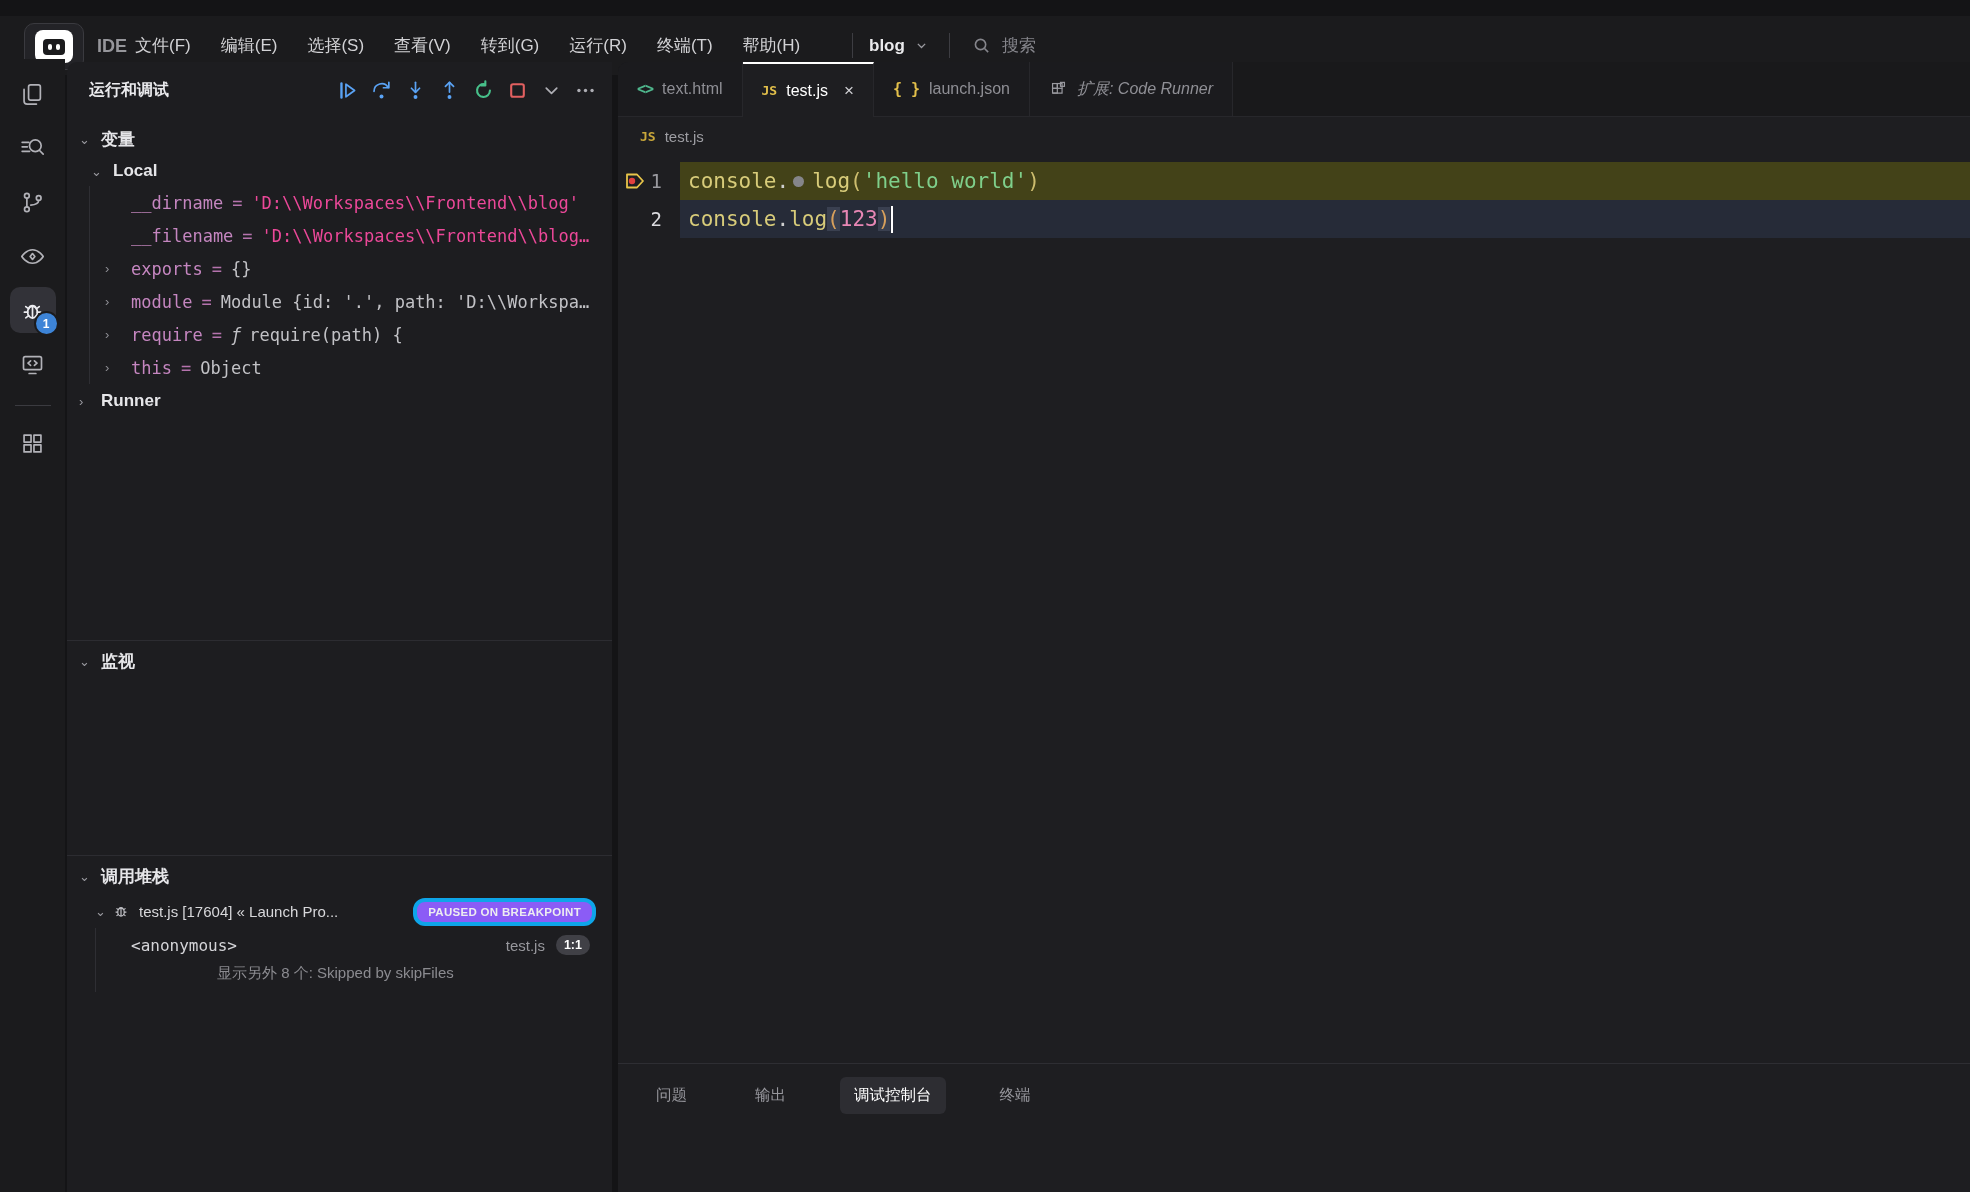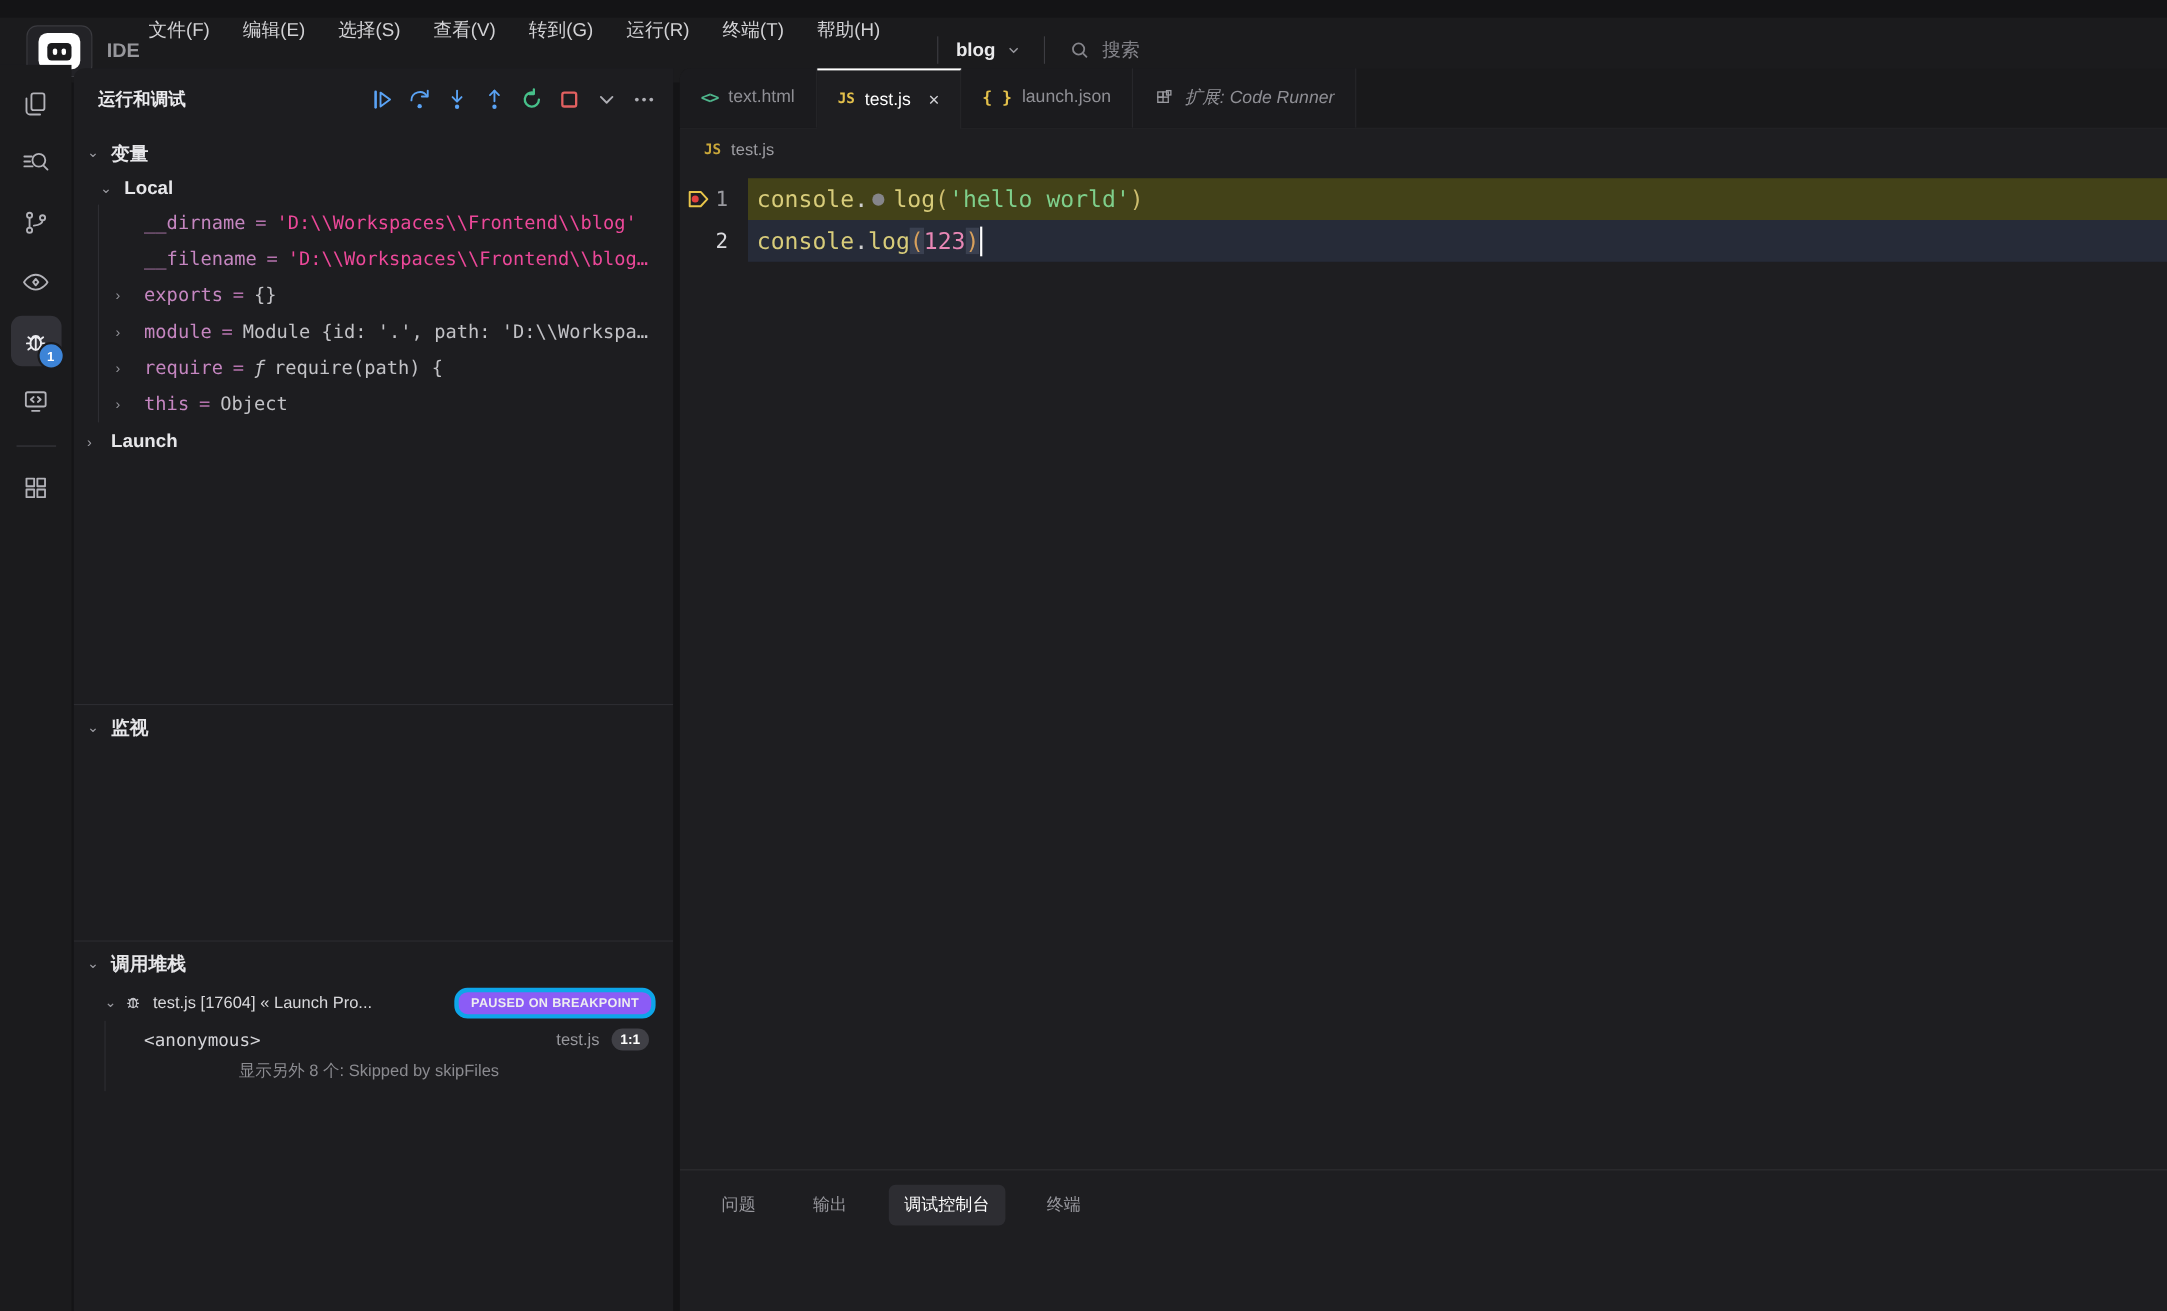--- a/index.html
+++ b/index.html
@@ -8,21 +8,21 @@
   svg{display:block;}
   
   .titlebar{position:absolute;left:0;top:16px;right:0;height:59px;background:#1b1b1d;}
   .logo-wrap{position:absolute;left:24px;top:7px;width:58px;height:45px;border:1px solid #3a3a3f;border-radius:10px;
              background:#232327;display:flex;align-items:center;justify-content:center;}
   .logo{width:38px;height:33px;background:#ffffff;border-radius:8px;display:flex;align-items:center;justify-content:center;}
   .logo-face{width:22px;height:16px;background:#1b1b1d;border-radius:4px;position:relative;}
   .logo-face::before,.logo-face::after{content:"";position:absolute;top:5px;width:4px;height:6px;border-radius:2px;background:#ffffff;}
   .logo-face::before{left:5px}.logo-face::after{right:5px}
   .logo-label{position:absolute;left:97px;top:20px;font-size:18px;font-weight:bold;color:#96969b;}
-  .menu-items{position:absolute;left:120px;top:0;height:59px;display:flex;align-items:flex-start;}
+  .menu-items{position:absolute;left:120px;top:0;height:59px;display:flex;align-items:center;}
   .menu-item{padding:0 15px;font-size:17px;color:#d2d2d5;cursor:default;}
   .tb-div{position:absolute;top:17px;width:1px;height:25px;background:#3d3d42;}
   .workspace{position:absolute;left:869px;top:0;height:59px;display:flex;align-items:center;gap:10px;}
   .workspace-name{font-size:17px;font-weight:bold;color:#eaeaec;}
   .search-box{position:absolute;left:972px;top:0;height:59px;display:flex;align-items:center;gap:11px;}
   .search-ph{font-size:17px;color:#85858b;}
   .chev{color:#9a9aa0;}
   
   .activitybar{position:absolute;left:0;top:59px;bottom:0;width:65px;background:#1b1b1d;
                display:flex;flex-direction:column;align-items:center;padding-top:12px;}
@@ -90,21 +90,21 @@
   .current .line-num{color:#dadade;}
   .gutter-icon{position:absolute;left:7px;top:9px;}
   .code-text{position:absolute;left:70px;display:flex;align-items:center;white-space:pre;}
   .tk-fn{color:#d8cc7a}.tk-pu{color:#cfcfcf}.tk-pa{color:#cdbd6e}
   .tk-st{color:#7fcf8b}.tk-nu{color:#e887b5}
   .tk-pab{color:#d8a05c;background:#3a4050;}
   .dot-ind{width:11px;height:11px;border-radius:50%;background:#85858a;margin:0 8px 0 4px;}
   .caret{width:2px;height:27px;background:#ffffff;margin-left:1px;}
   
   .panel-divider{position:absolute;left:0;right:0;top:1001px;height:1px;background:#2e2e33;}
-  .panel-tabs{position:absolute;left:24px;top:1012px;height:42px;display:flex;align-items:center;gap:24px;}
+  .panel-tabs{position:absolute;left:24px;top:1012px;height:42px;display:flex;align-items:center;gap:40px;}
   .panel-tab{font-size:15.5px;color:#97979d;padding:8px 14px;border-radius:6px;}
   .panel-tab.active{background:#2d2d32;color:#ffffff;}
   .console-line{position:absolute;left:42px;top:1072px;font-family:"DejaVu Sans Mono",monospace;
                 font-size:18.5px;color:#d9b64a;white-space:pre;}
 </style>
 </head>
 <body>
 
 <div class="app">
 
@@ -297,21 +297,21 @@
         </div>
         <div class="var-row">
           <span class="var-chev">›</span>
           <span class="var-name">this</span>
           <span class="var-eq">=</span>
           <span class="v-plain">Object</span>
         </div>
       </div>
     <div class="sec-row" style="top:324px">
       <span class="sec-chev" style="left:12px">›</span>
-      <span class="sec-label" style="margin-left:34px">Launch</span>
+      <span class="sec-label" style="margin-left:34px">Runner</span>
     </div>
 
     <div class="div-h" style="top:578px"></div>
     <div class="sec-row" style="top:584px">
       <span class="sec-chev" style="left:12px">⌄</span>
       <span class="sec-label" style="margin-left:34px">监视</span>
     </div>
 
     <div class="div-h" style="top:793px"></div>
     <div class="sec-row" style="top:799px">

